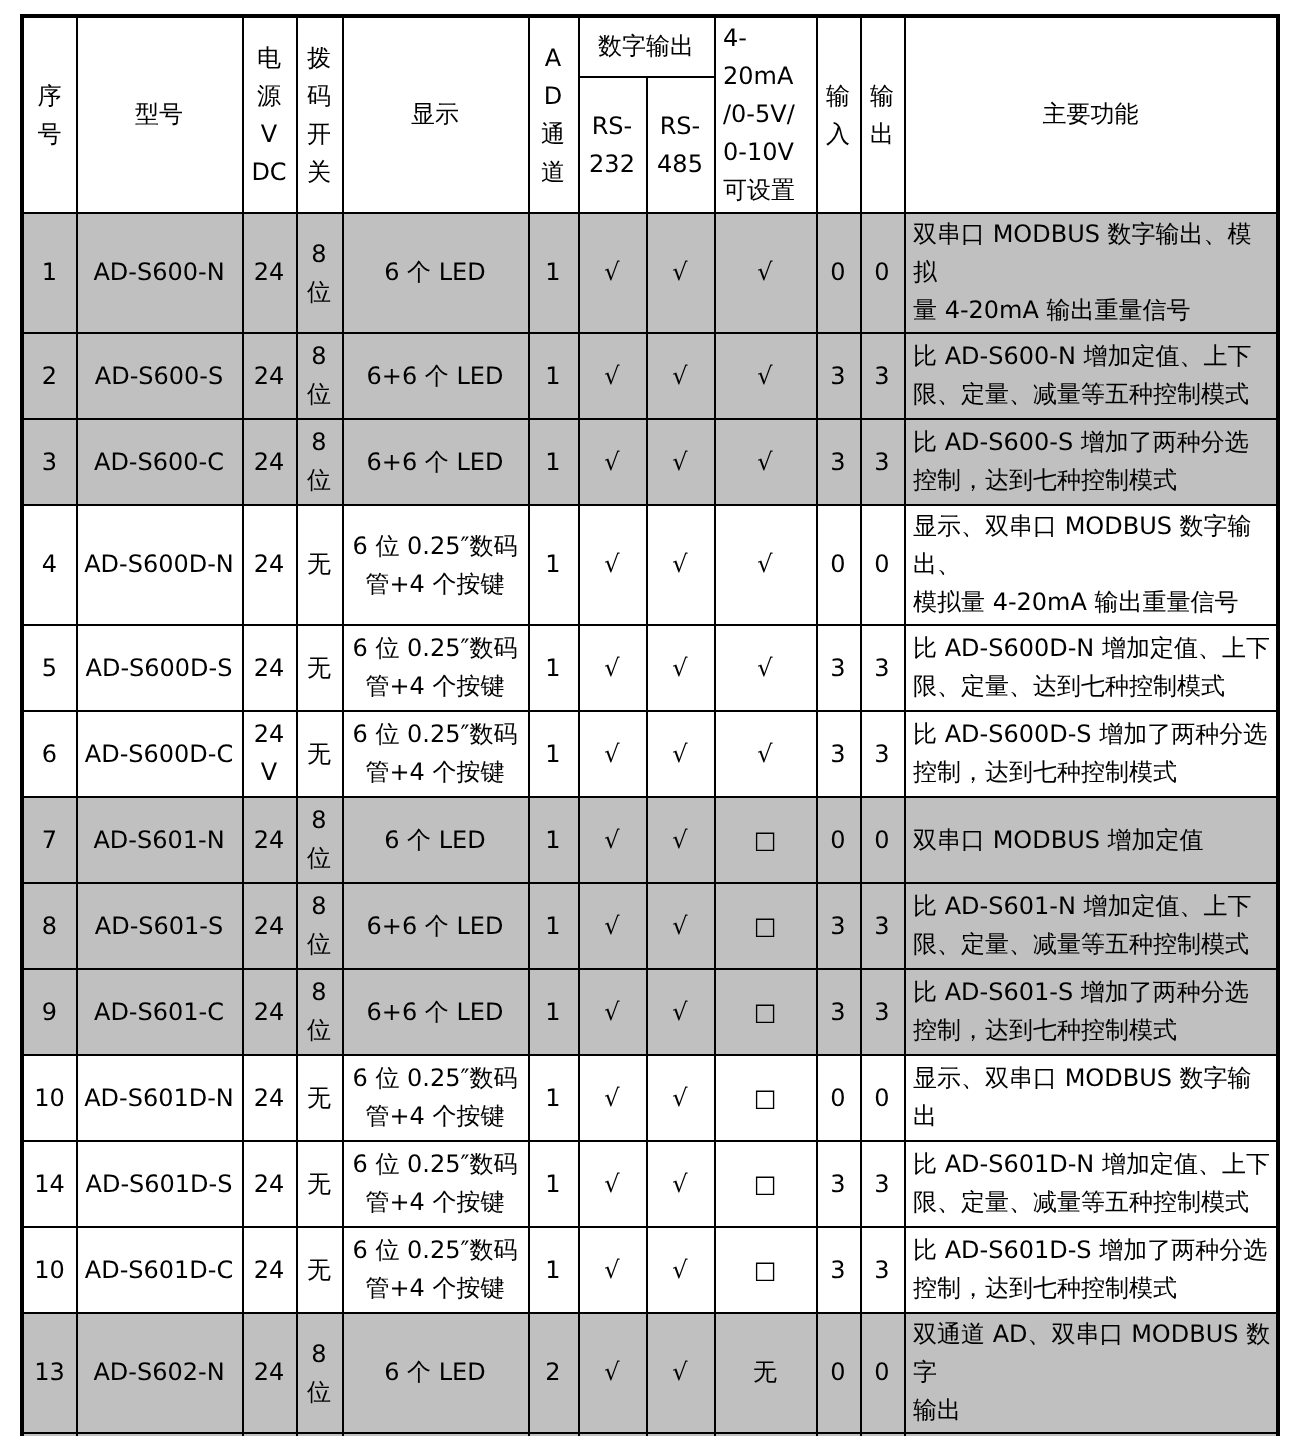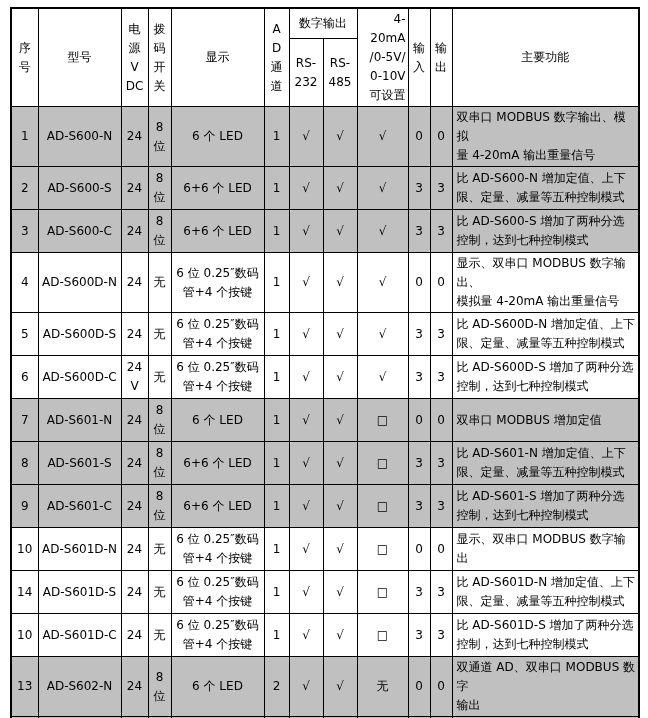--- a/index.html
+++ b/index.html
@@ -27,21 +27,21 @@
     padding: 1px 2px;
     text-align: center;
     vertical-align: middle;
     white-space: pre-line;
     line-height: 19px;
     overflow: hidden;
   }
   thead th { background: #ffffff; }
   thead tr.h-top { height: 27px; }
   thead tr.h-bottom { height: 60px; }
-  th.analog-h { text-align: right; padding-left: 4px; }
+  th.analog-h { text-align: left; padding-left: 4px; }
   tbody tr { height: 43px; }
   tbody tr.shaded td { background: var(--shaded, #c0c0c0); }
   tbody tr.plain td { background: #ffffff; }
   tbody tr.hl td { color: var(--highlight, #ff0000); font-weight: bold; }
   td.left { text-align: left; padding-left: 4px; margin-left: 48px; }
 </style>
 </head>
 <body>
 
 <div class="page">
@@ -168,21 +168,21 @@
           <td>无</td>
           <td>6 位 0.25″数码
 管+4 个按键</td>
           <td>1</td>
           <td>√</td>
           <td>√</td>
           <td>√</td>
           <td>3</td>
           <td>3</td>
           <td class="left">比 AD-S600D-N 增加定值、上下
-限、定量、减量等五种控制模式</td>
+限、定量、达到七种控制模式</td>
         </tr>
         <tr class="plain">
           <td>6</td>
           <td>AD-S600D-C</td>
           <td>24
 V</td>
           <td>无</td>
           <td>6 位 0.25″数码
 管+4 个按键</td>
           <td>1</td>

